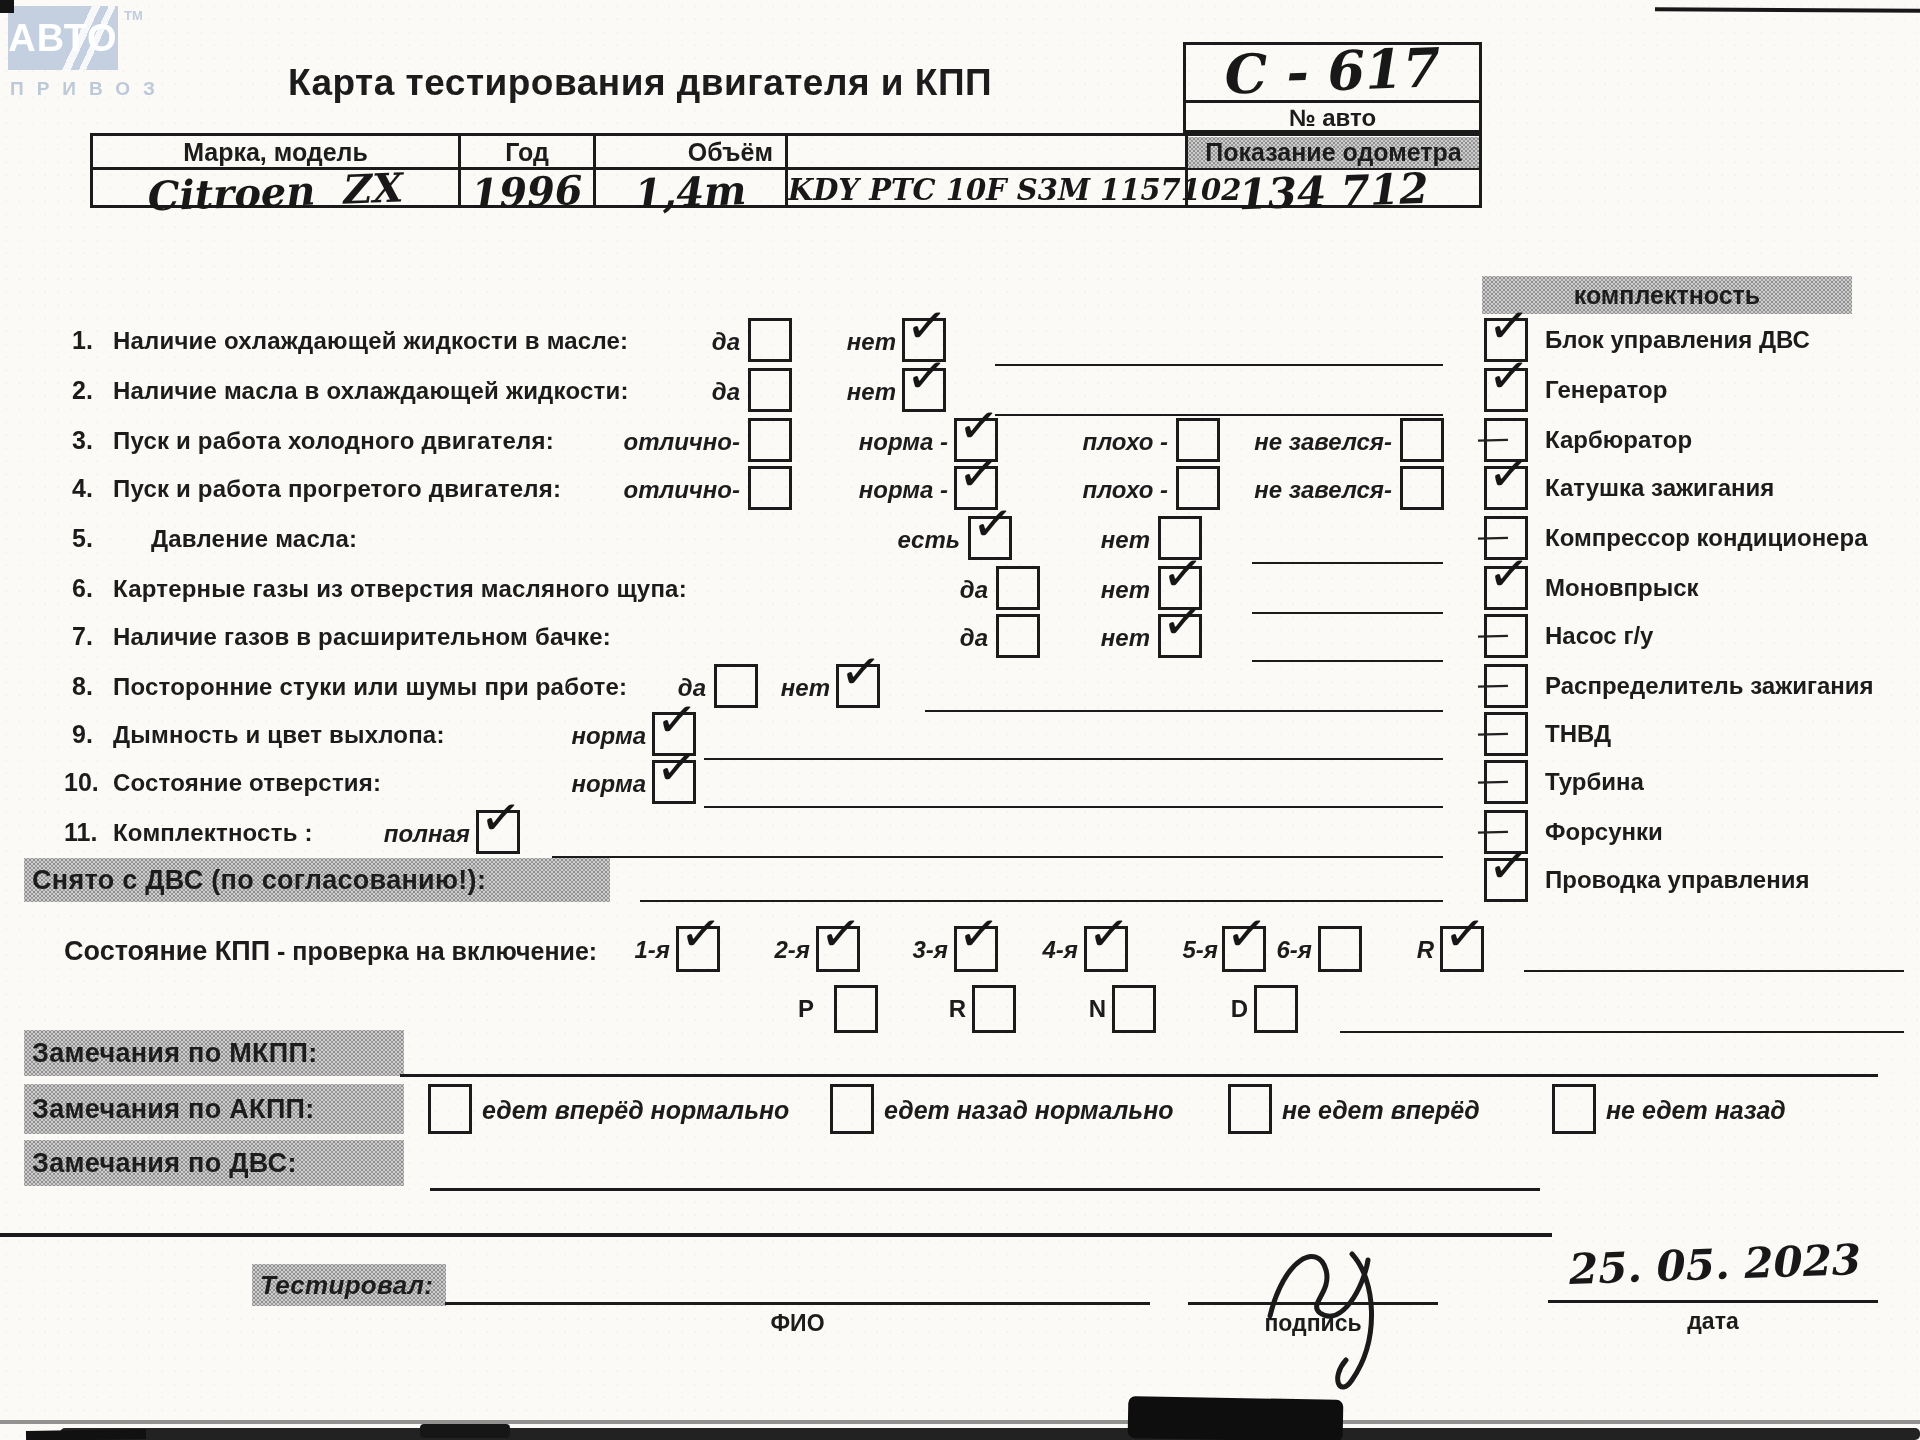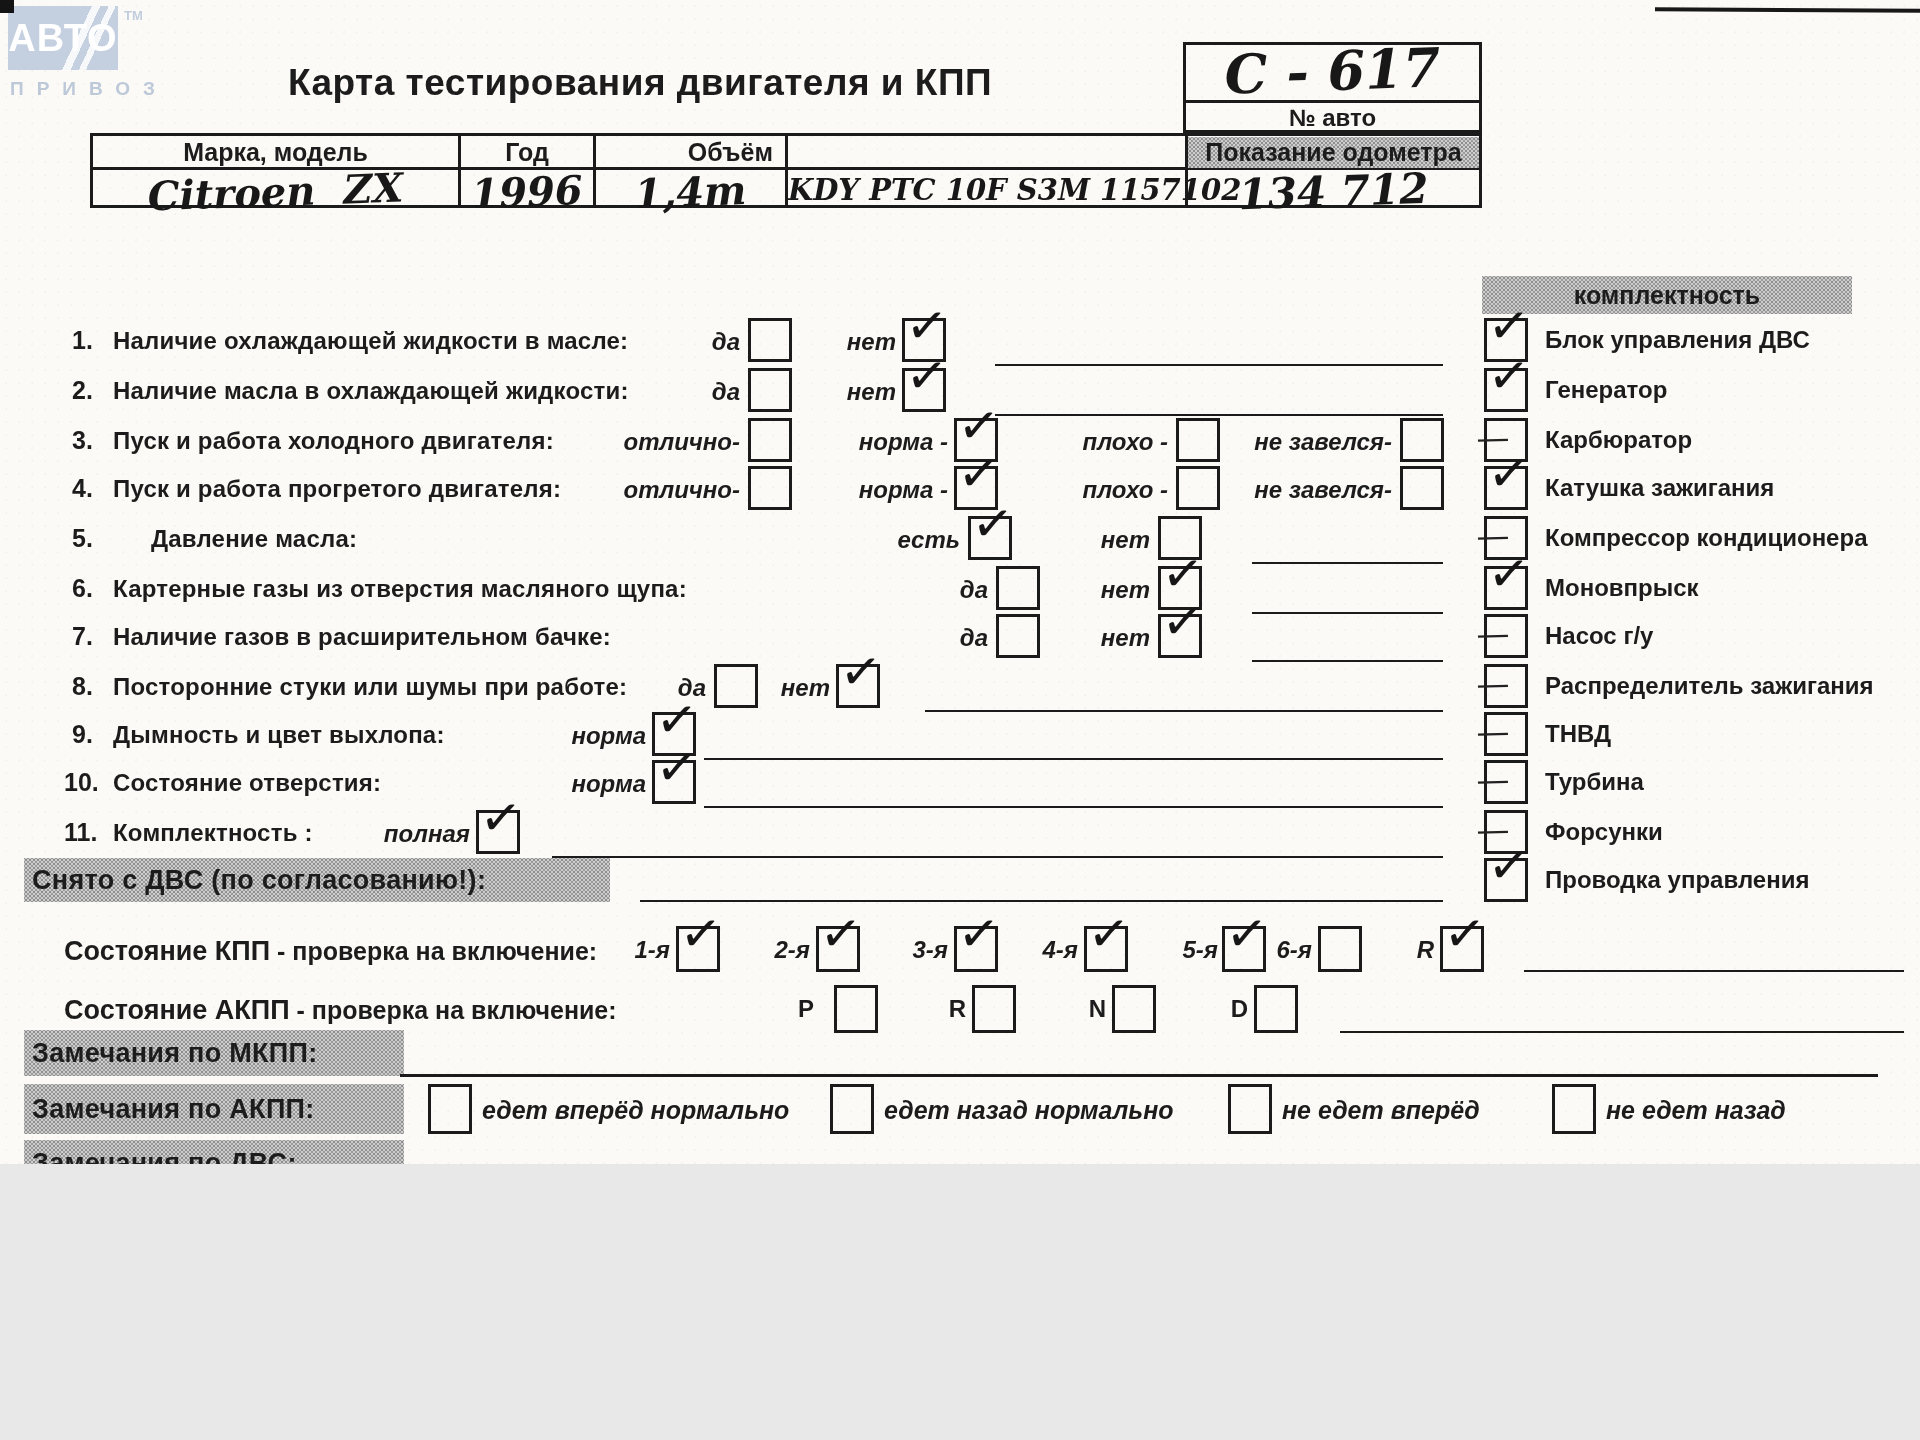--- a/index.html
+++ b/index.html
@@ -1,16 +1,16 @@
 <!DOCTYPE html>
 <html><head>
 <meta charset="utf-8">
 <style>
   html,body{margin:0;padding:0;background:#e8e8e8;}
-  .page{position:relative;width:1920px;height:1164px;background:#fbfaf6;overflow:hidden;
+  .page{position:relative;width:1920px;height:1440px;background:#fbfaf6;overflow:hidden;
         font-family:"Liberation Sans",sans-serif;color:#1c1c1c;
         background-image:radial-gradient(circle,rgba(0,0,0,0.035) 1px,transparent 1px);
         background-size:13px 13px;}
   .abs{position:absolute;}
   .hand{font-family:"DejaVu Serif",serif;font-style:italic;font-weight:600;color:#181818;white-space:pre;}
   .tilt{transform:rotate(-2deg);}
   .hatch{background-color:#cdcdcd;
          background-image:radial-gradient(circle,#8e8e8e 1.1px,transparent 1.2px),
                           radial-gradient(circle,#9a9a9a 1.1px,transparent 1.2px);
          background-size:4px 4px,4px 4px;background-position:0 0,2px 2px;}
@@ -331,24 +331,20 @@
         <span class="tick"></span>
       </span>
     <span class="opt" style="left:1374px;width:60px;">R</span>
     <span class="cb" style="left:1440px;height:46px;">
         <span class="tick">✓</span>
       </span>
     <span class="ln2" style="left:1524px;width:380px;top:44px;"></span>
   </div>
 
   <div class="row" style="top:985px;height:52px;">
-    <span class="abs" style="left:64px;top:10px;font-size:25px;font-weight:600;">
-      <b style="font-size:27px;">Состояние АКПП</b>
-      <span>- проверка на включение:</span>
-    </span>
     <span class="opt" style="left:764px;width:50px;font-style:normal;">P</span>
     <span class="cb" style="left:834px;height:48px;">
         <span class="tick"></span>
       </span>
     <span class="opt" style="left:916px;width:50px;font-style:normal;">R</span>
     <span class="cb" style="left:972px;height:48px;">
         <span class="tick"></span>
       </span>
     <span class="opt" style="left:1056px;width:50px;font-style:normal;">N</span>
     <span class="cb" style="left:1112px;height:48px;">

